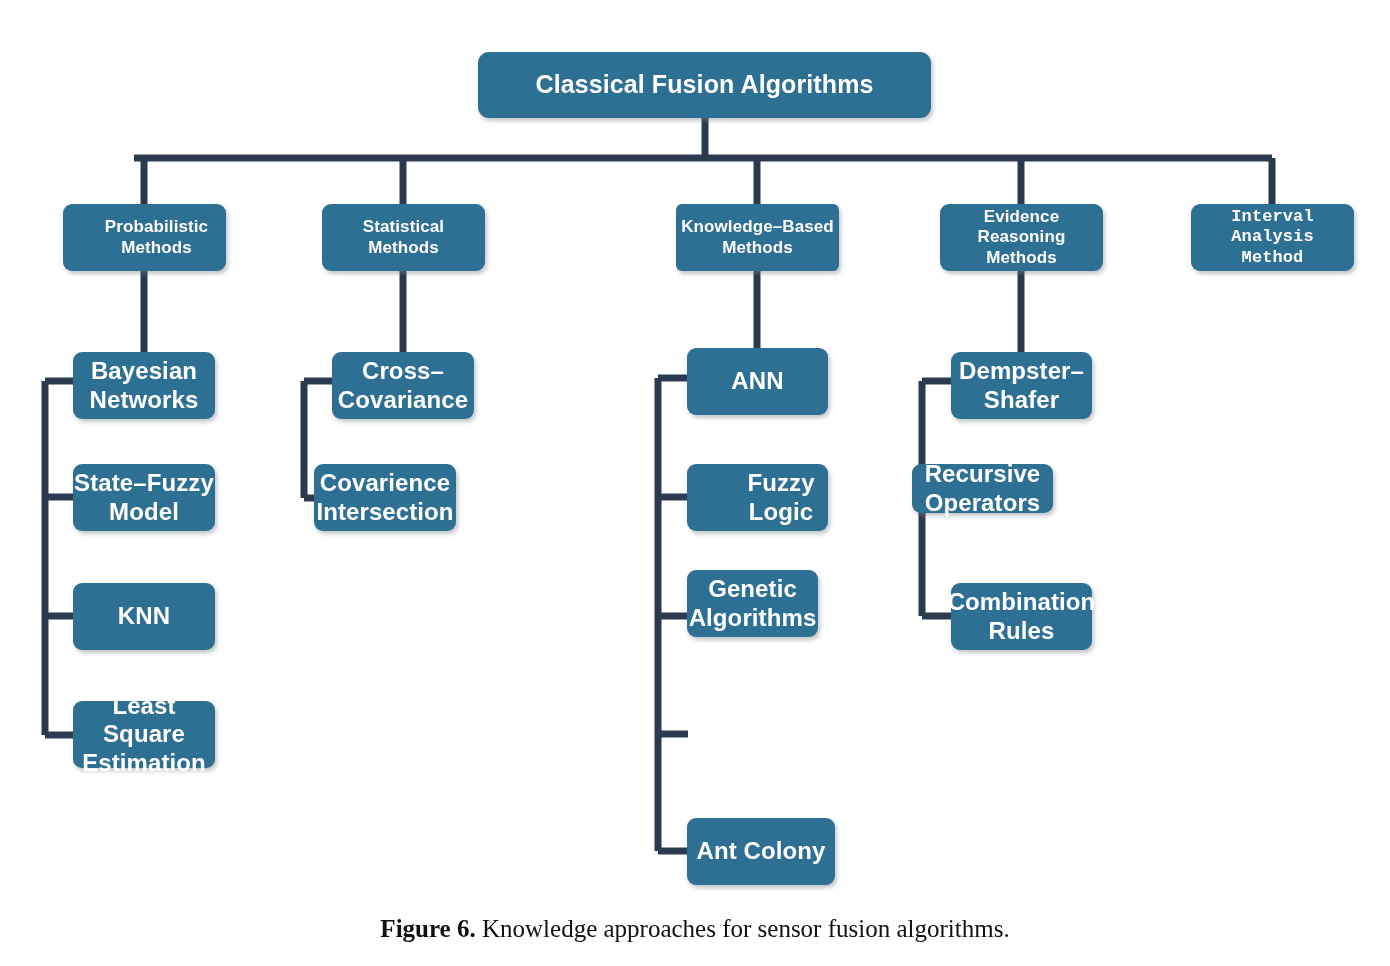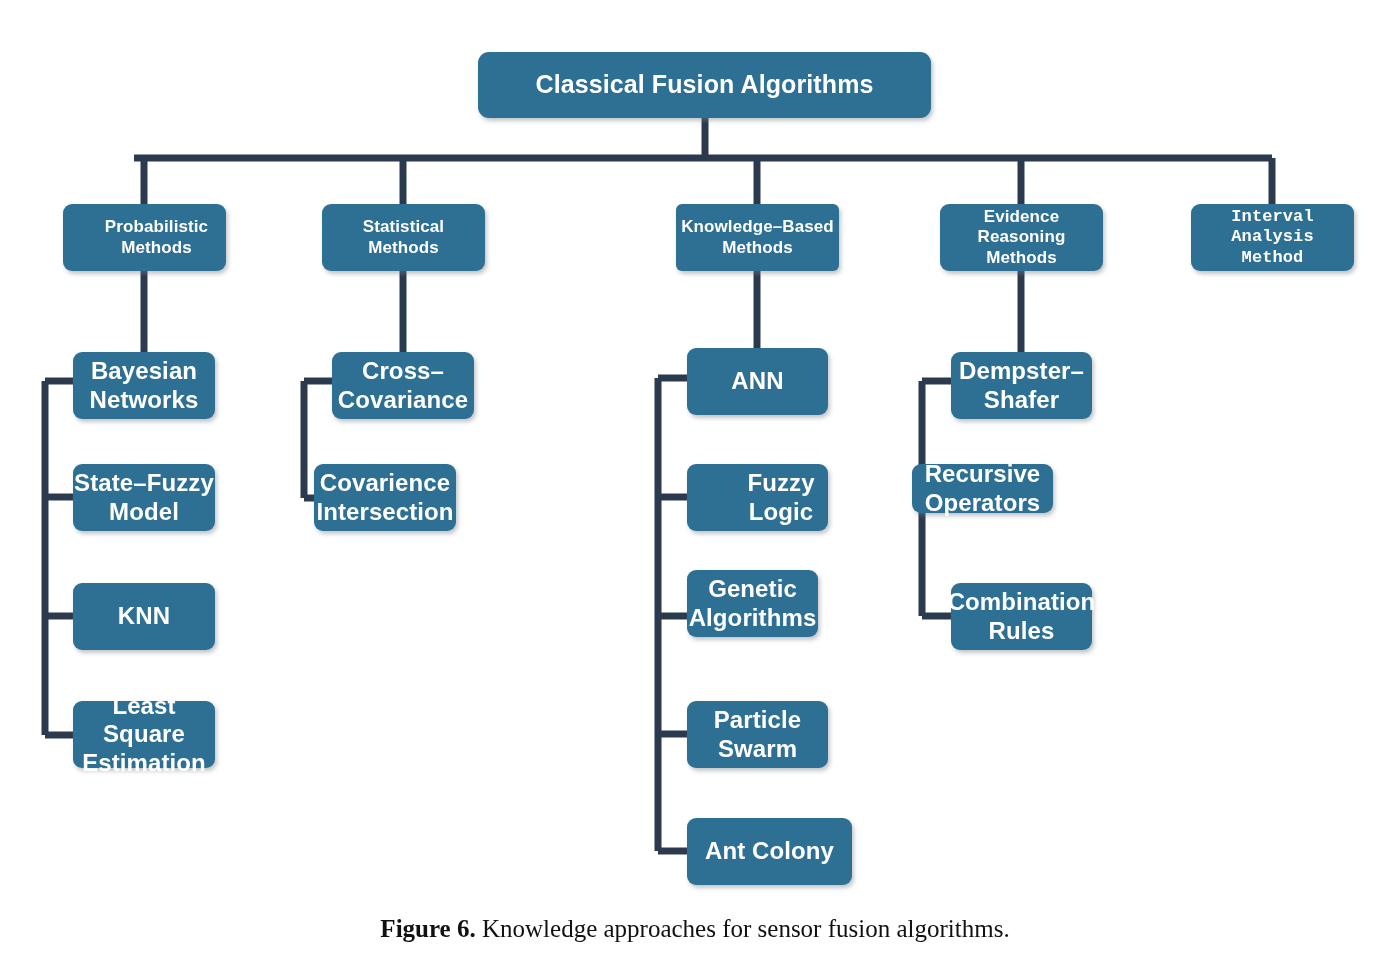--- a/index.html
+++ b/index.html
@@ -149,23 +149,22 @@
   <div class="node level3" style="left:314px; top:464px; width:142px; height:67px;">Covarience
 Intersection</div>
 
   <div class="node level3" style="left:687px; top:348px; width:141px; height:67px;">ANN</div>
 
   <div class="node level3" style="left:687px; top:464px; width:141px; height:67px;padding-left:47px;">Fuzzy Logic</div>
 
   <div class="node level3" style="left:687px; top:556px; width:131px; height:67px;margin-top:14px;">Genetic
 Algorithms</div>
 
-  <div class="node level3" style="left:687px; top:701px; width:141px; height:67px;">Particle Swarm</div>
 
-  <div class="node level3" style="left:687px; top:818px; width:165px; height:67px;">Ant Colony</div>
+  <div class="node level3" style="left:687px; top:818px; width:148px; height:67px;">Ant Colony</div>
 
   <div class="node level3" style="left:951px; top:352px; width:141px; height:67px;">Dempster–
 Shafer</div>
 
   <div class="node level3" style="left:912px; top:464px; width:141px; height:49px;">Recursive
 Operators</div>
 
   <div class="node level3" style="left:951px; top:583px; width:141px; height:67px;">Combination
 Rules</div>
 

